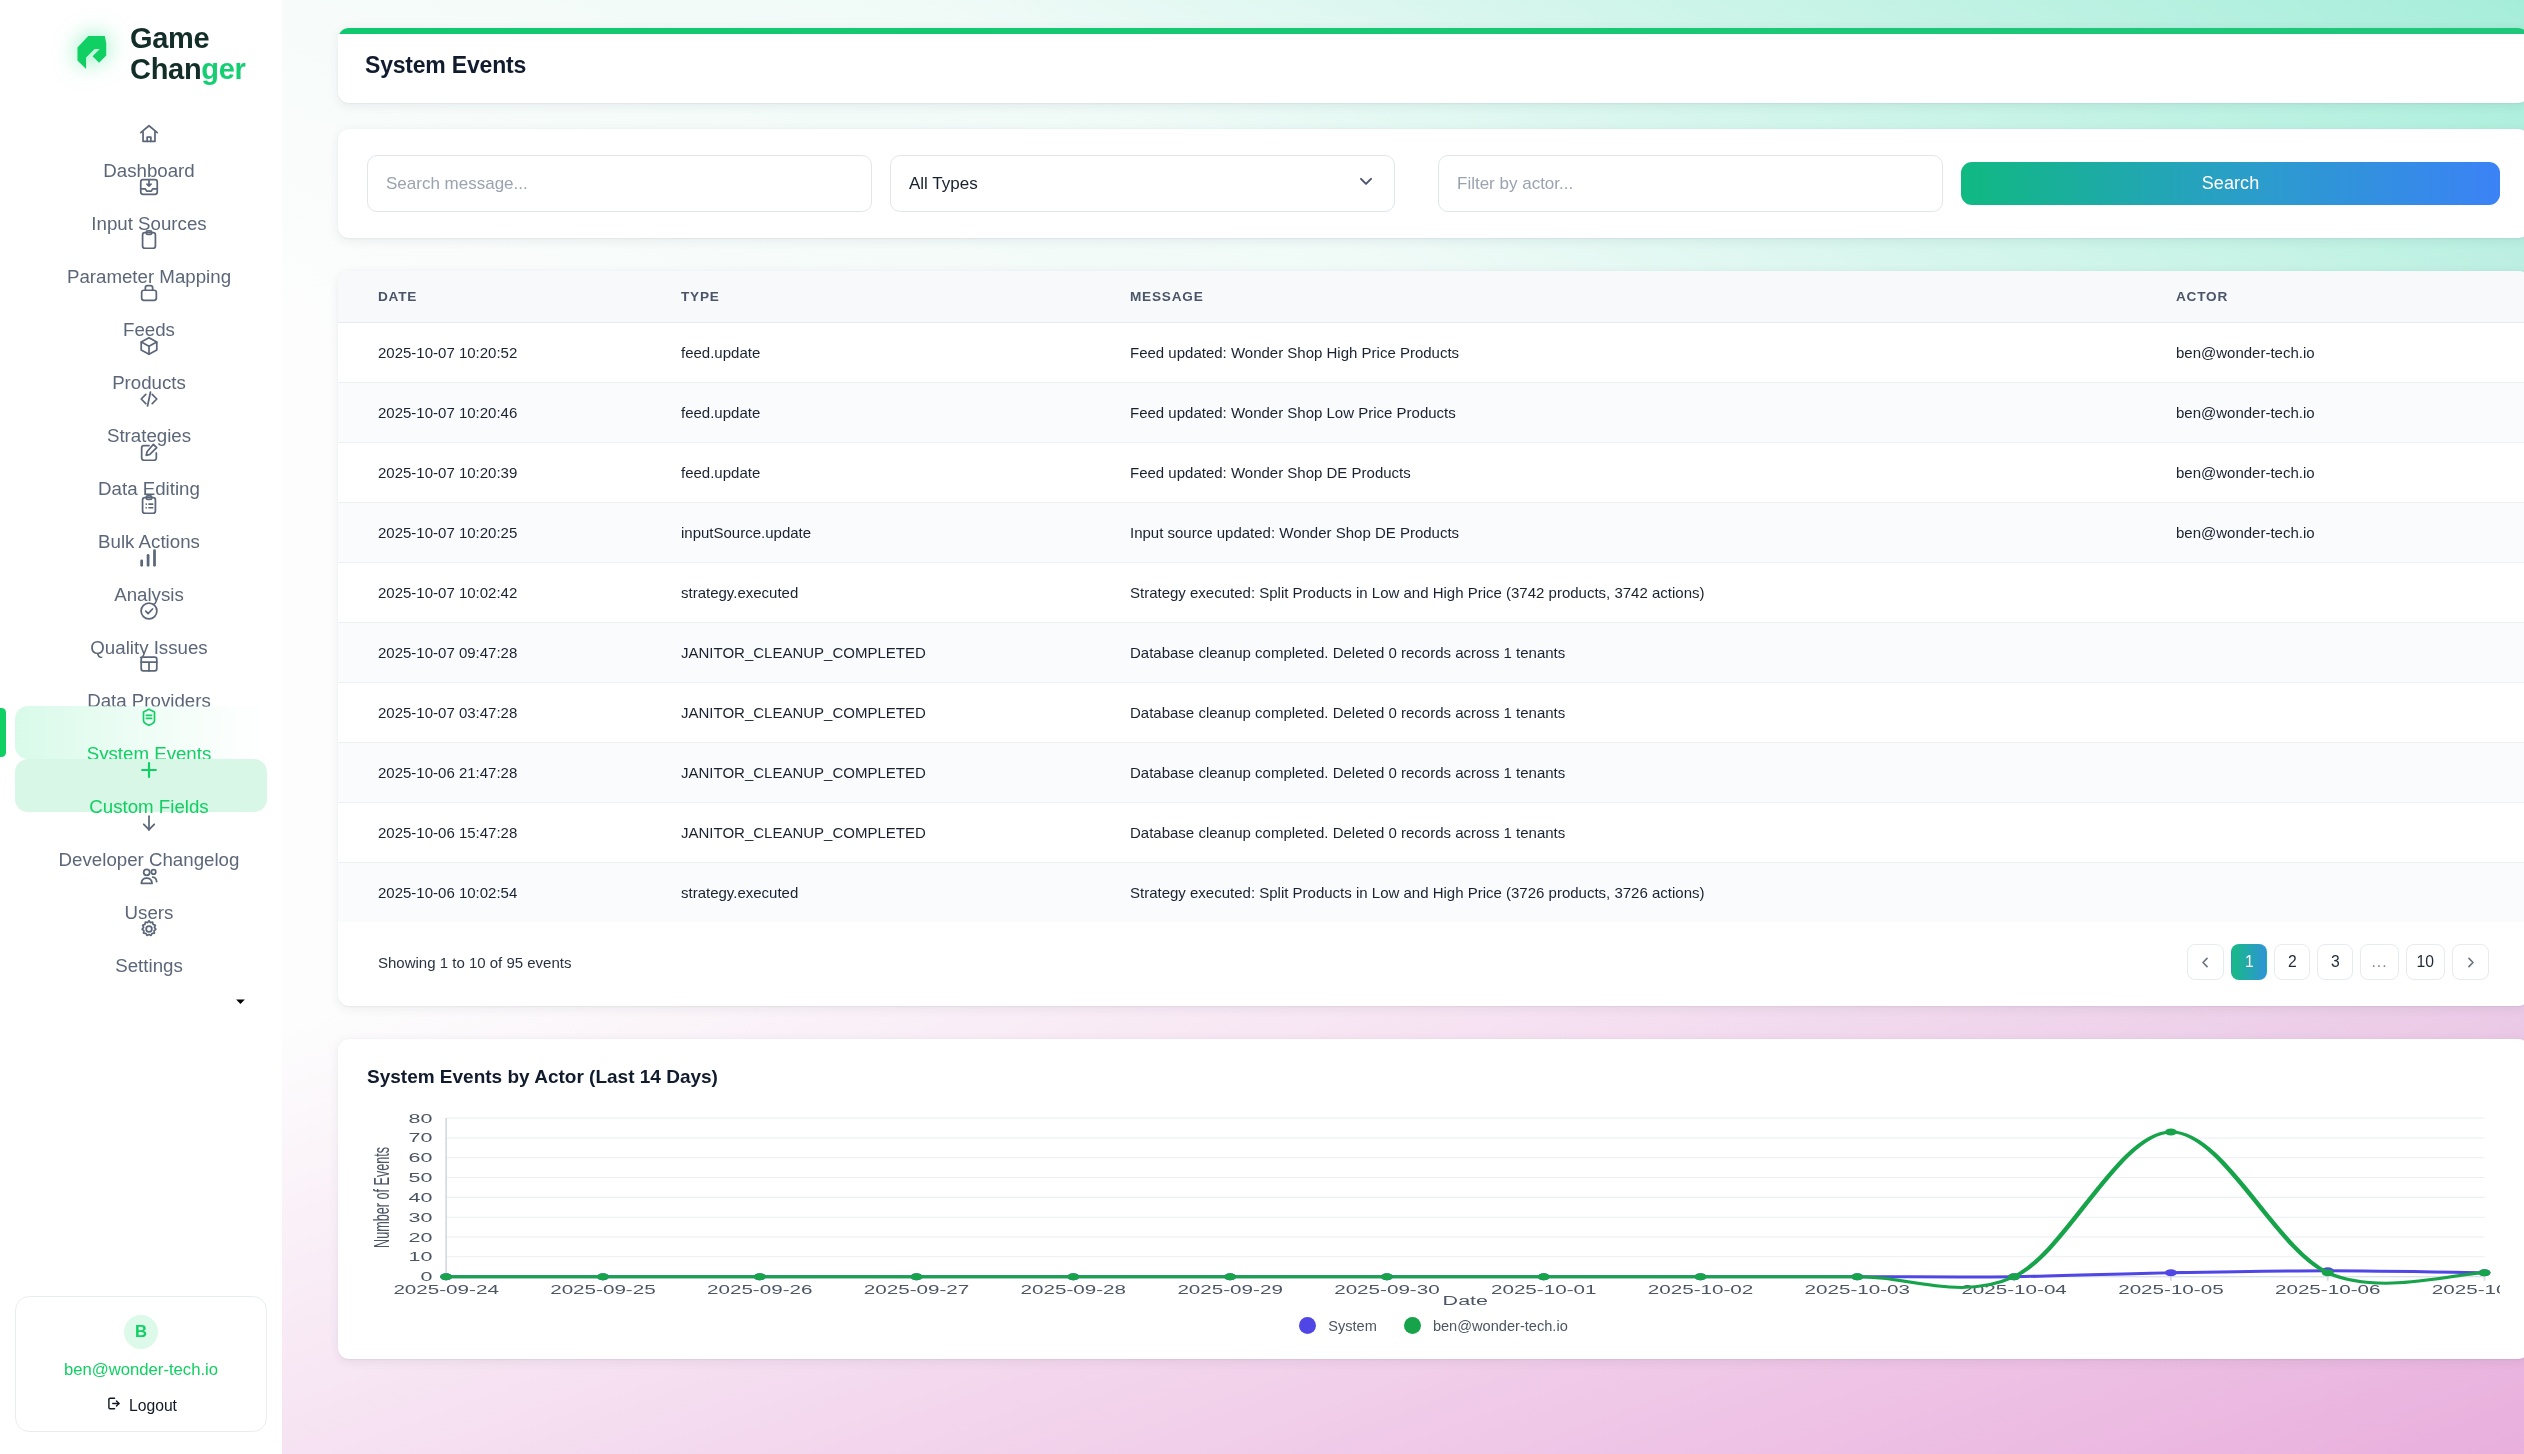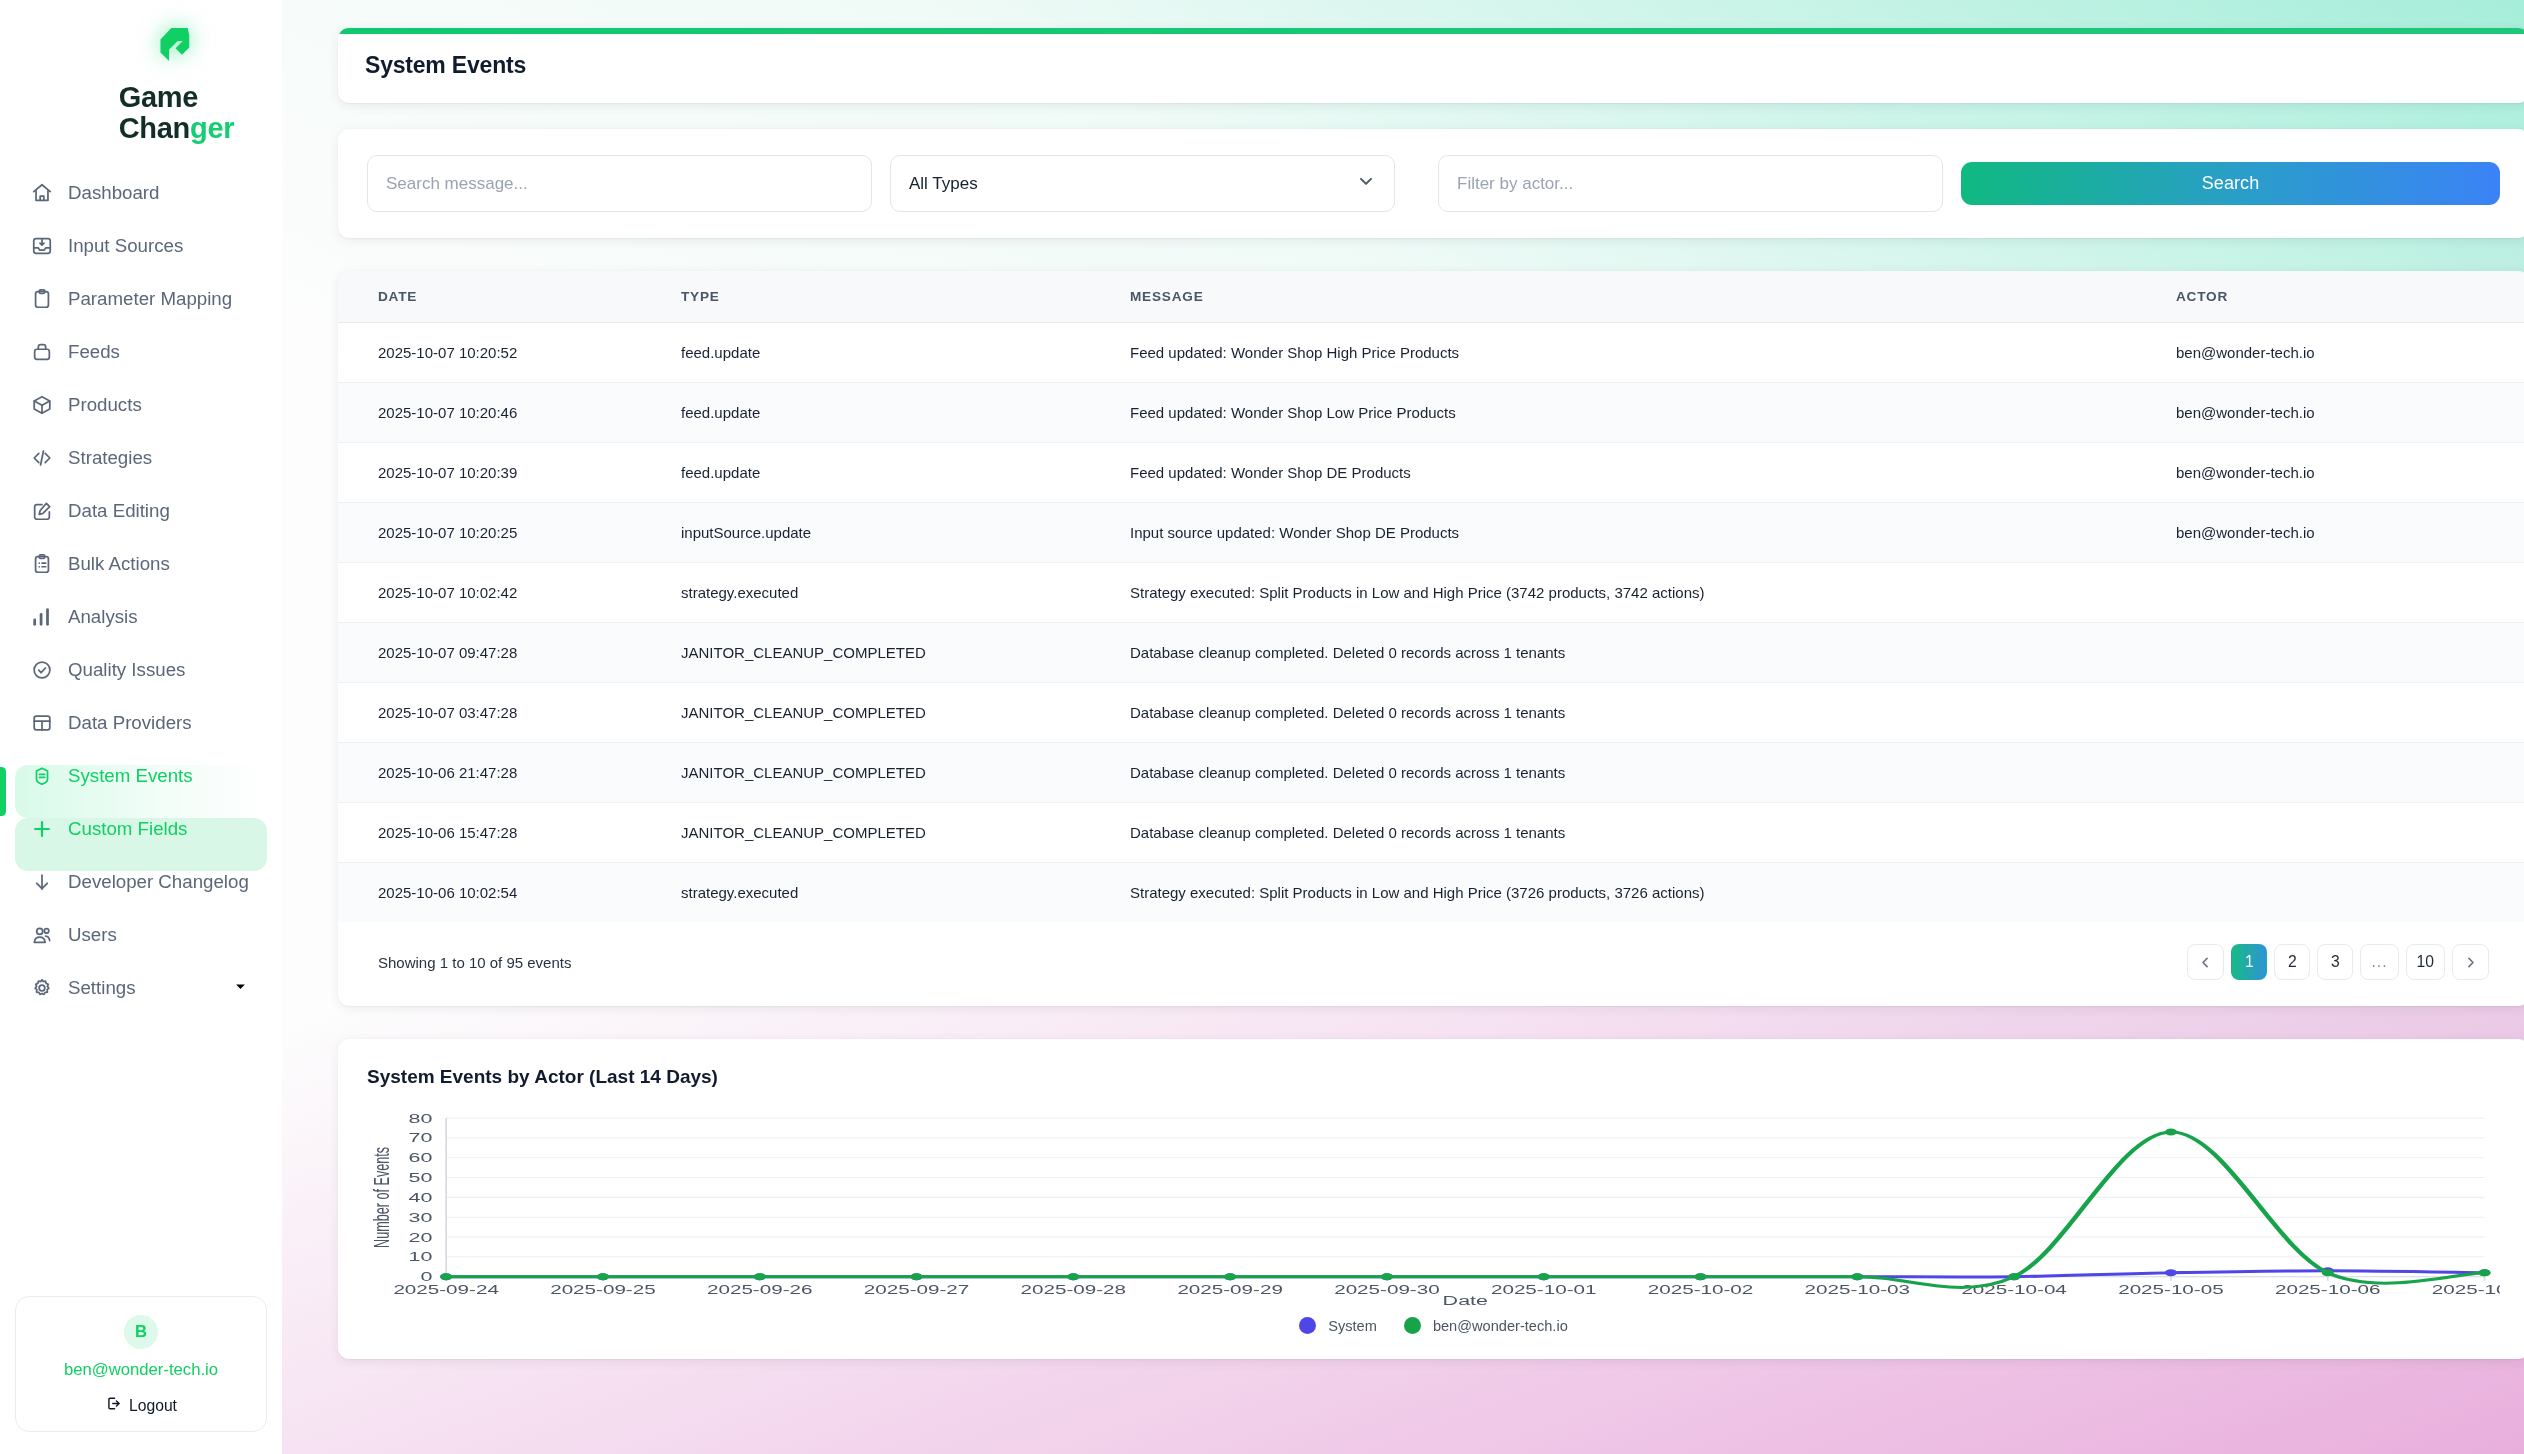--- a/index.html
+++ b/index.html
@@ -22,39 +22,40 @@
     flex-direction: column;
     position: relative;
     z-index: 5;
     padding: 0;
   }
   .brand {
     display: flex;
     align-items: center;
     gap: 13px;
     padding: 23px 0 20px 71px;
-    flex-direction: column;
   }
   .brand-logo { width: 46px; height: 46px; flex: 0 0 46px; filter: drop-shadow(0 0 11px rgba(16,220,120,.55)); }
   .brand-text { font-size: 29px; font-weight: 700; line-height: 1.06; letter-spacing: -0.3px; }
   .brand-text .l1 { color: #132e28; }
   .brand-text .l2a { color: #132e28; }
   .brand-text .l2b { color: #14cf72; }
 
   .nav { padding: 19px 15px 0 15px; flex: 1 1 auto; }
   .nav-item {
     display: flex;
+    align-items: center;
     gap: 15px;
     height: 53px;
     padding: 0 0 0 16px;
     border-radius: 13px;
     color: #5b6779;
     font-size: 18.7px;
     cursor: pointer;
     position: relative;
+    flex-direction: column;
   }
   .nav-item .ico { width: 22px; height: 22px; flex: 0 0 22px; display: flex; align-items: center; justify-content: center; }
   .nav-item .ico svg { width: 22px; height: 22px; stroke: #5b6779; fill: none; stroke-width: 1.9; stroke-linecap: round; stroke-linejoin: round; }
   .nav-item .lbl { white-space: nowrap; }
   .nav-item.active {
     background: linear-gradient(90deg, rgba(214,250,232,.95) 0%, rgba(232,252,242,.55) 60%, rgba(255,255,255,0) 100%);
     color: #10d063;
     font-weight: 500;
   }
   .nav-item.active::before {

